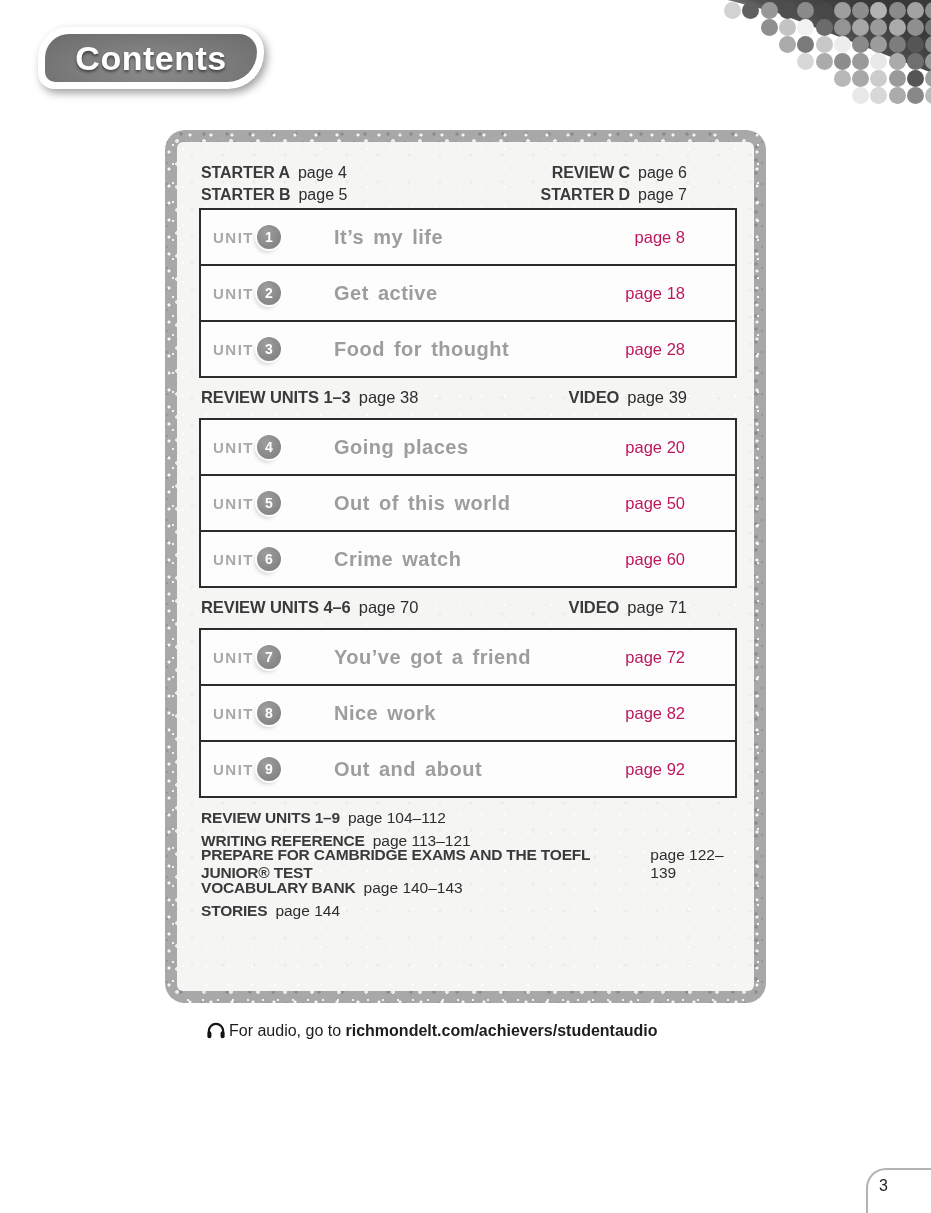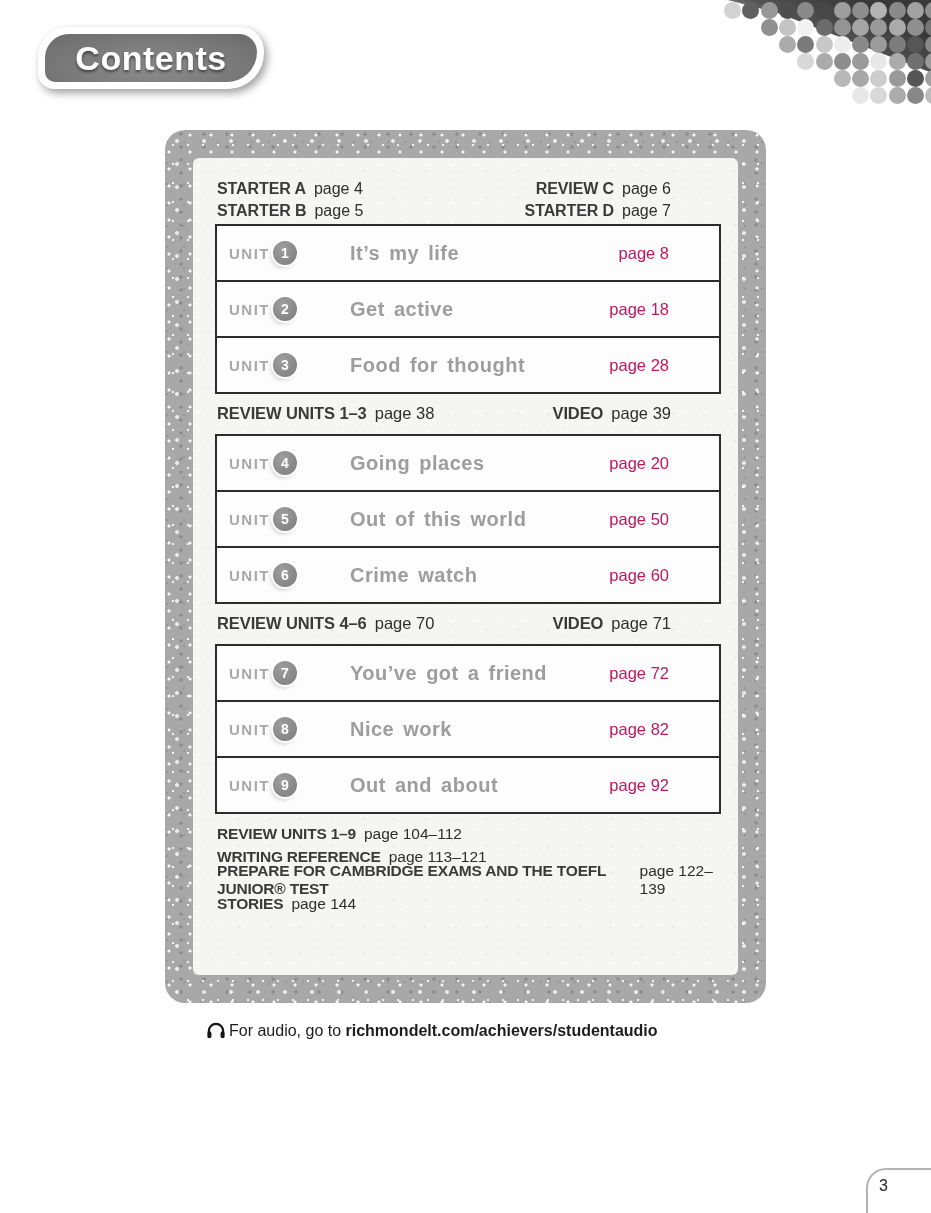--- a/index.html
+++ b/index.html
@@ -34,21 +34,21 @@
   .dots .wedge {
     position:absolute; inset:0;
     background:linear-gradient(to bottom left, #383838 16%, #525252 38%, rgba(130,130,130,0) 70%);
     clip-path:polygon(12% 0, 100% 0, 100% 66%, 34% 12%);
   }
   .dots .dot { position:absolute; width:17px; height:17px; border-radius:50%; }
 
   
   .toc-box {
     position:absolute; left:165px; top:130px; width:601px; height:873px;
-    box-sizing:border-box; padding:28px; border-radius:20px;
+    box-sizing:border-box; padding:12px; border-radius:20px;
     background-color:#a8a8a8;
     background-image:
       radial-gradient(circle at 4px 5px,  rgba(255,255,255,.90) 1.3px, rgba(255,255,255,0) 1.8px),
       radial-gradient(circle at 12px 11px, rgba(255,255,255,.75) 1.6px, rgba(255,255,255,0) 2.2px),
       radial-gradient(circle at 8px 15px, rgba(255,255,255,.85) 1.0px, rgba(255,255,255,0) 1.5px),
       radial-gradient(circle at 16px 4px, rgba(122,122,122,.60) 1.4px, rgba(122,122,122,0) 2.0px),
       radial-gradient(circle at 2px 12px, rgba(133,133,133,.50) 1.1px, rgba(133,133,133,0) 1.6px);
     background-size:21px 17px, 27px 23px, 15px 19px, 23px 13px, 17px 21px;
   }
   .toc-inner {
@@ -281,20 +281,24 @@
       </div>
       <div class="em-row">
         <span class="lab">WRITING REFERENCE</span>
           <span class="pg">page 113–121</span>
       </div>
       <div class="em-row">
         <span class="lab">PREPARE FOR CAMBRIDGE EXAMS AND THE TOEFL JUNIOR® TEST</span>
           <span class="pg">page 122–139</span>
       </div>
       <div class="em-row">
+        <span class="lab">VOCABULARY BANK</span>
+          <span class="pg">page 140–143</span>
+      </div>
+      <div class="em-row">
         <span class="lab">STORIES</span>
           <span class="pg">page 144</span>
       </div>
     </div>
 
   </div>
 </div>
 
 <div class="audio-line">
   <span style="display:flex;">

